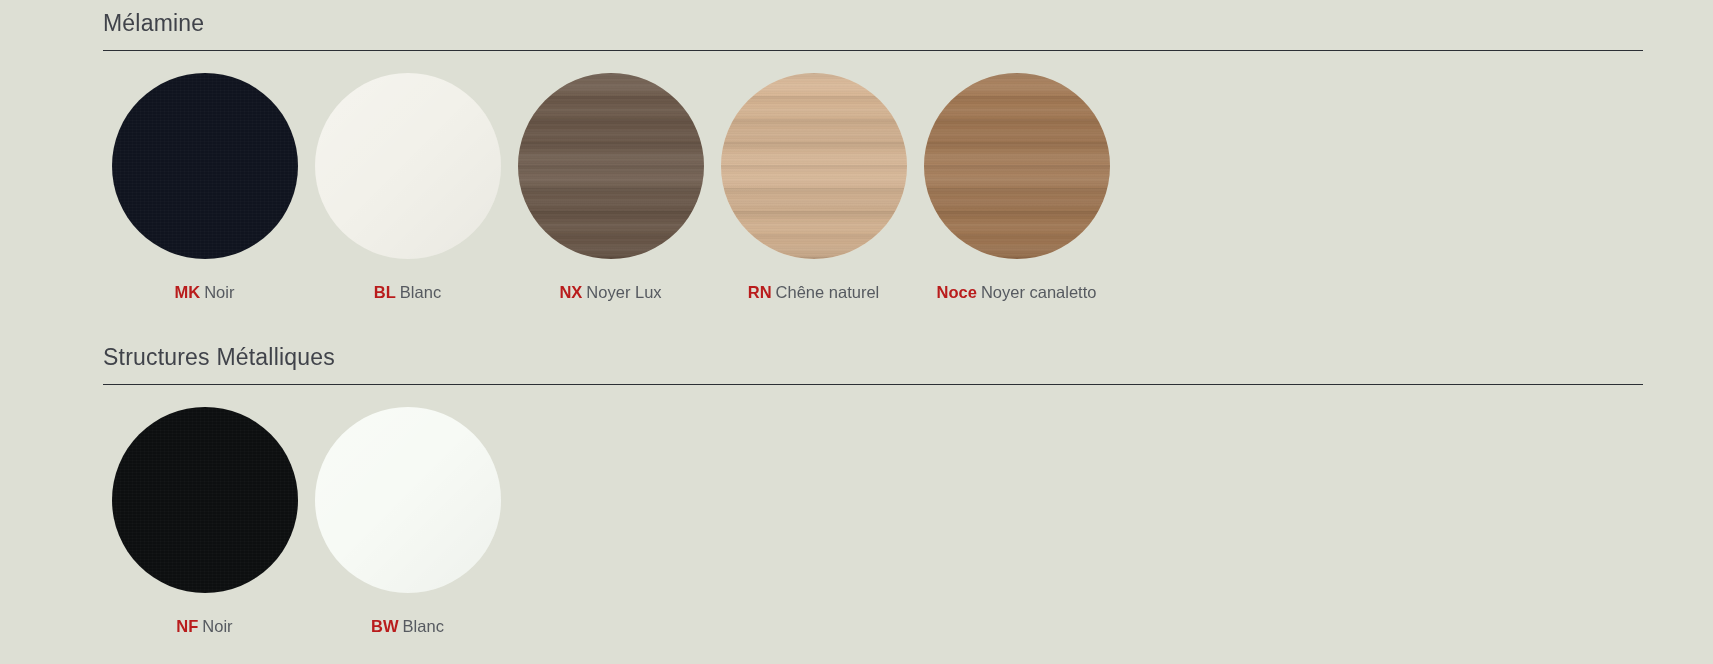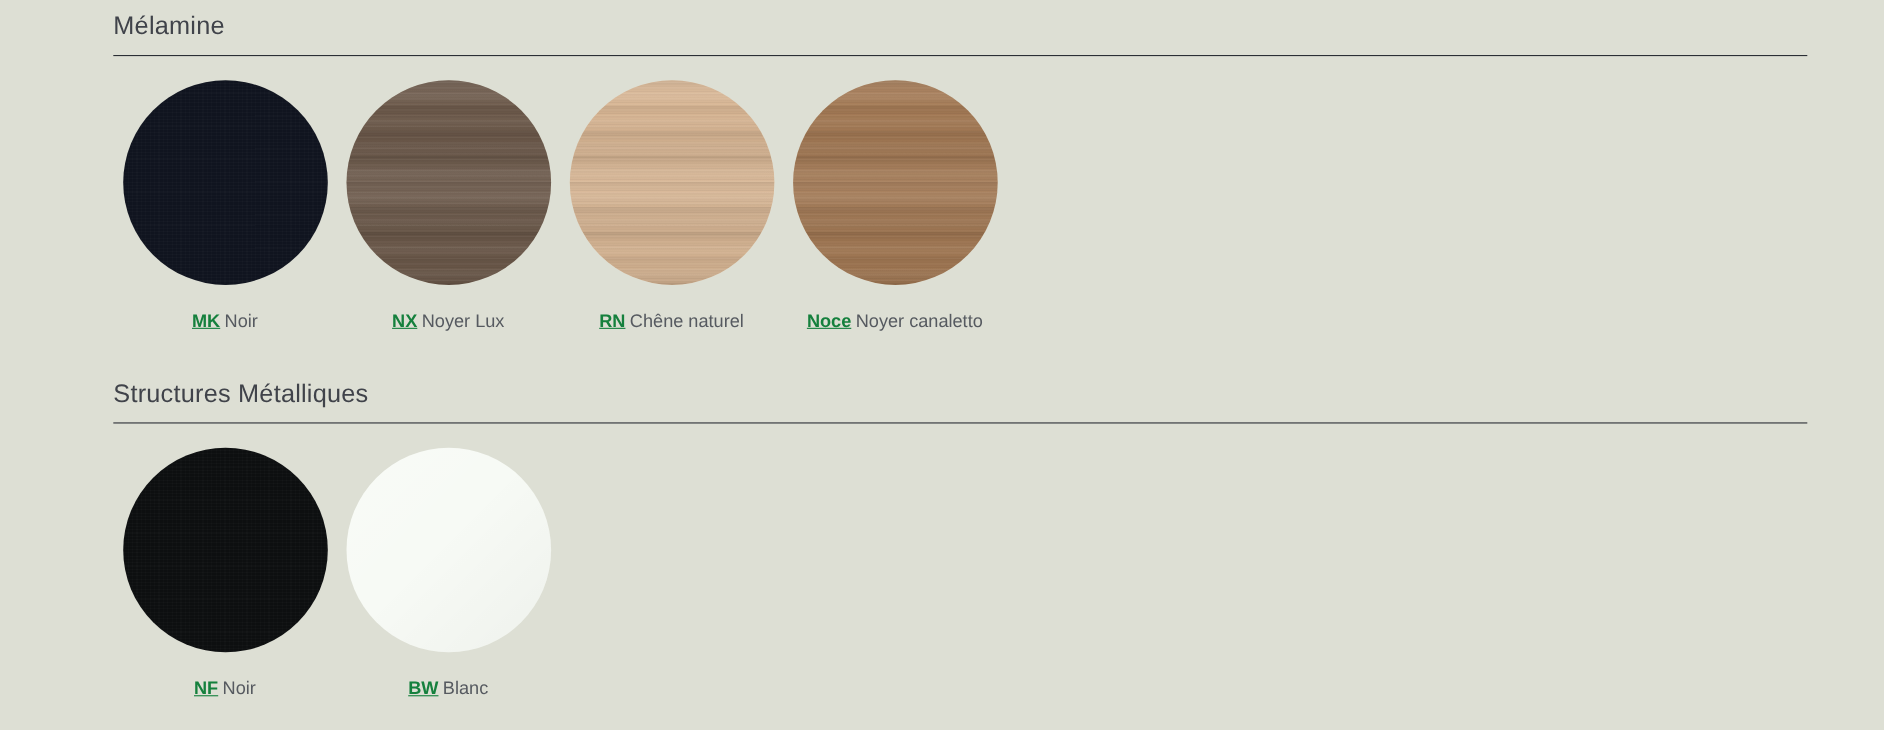--- a/index.html
+++ b/index.html
@@ -77,23 +77,22 @@
   .swatch-label {
     margin-top: 23px;
     font-size: 16.5px;
     line-height: 20px;
     color: #4a4d53;
     white-space: nowrap;
     text-align: center;
   }
   .swatch-code {
     font-weight: 700;
-    color: #15803d;
+    color: #b91c1c;
     margin-right: 4px;
-    text-decoration: underline;
   }
   .swatch-name {
     font-weight: 400;
     color: #565a60;
   }
 
   
   
   .tex-wood {
     background-image:
@@ -161,20 +160,26 @@
         <h2 class="section-title">Mélamine</h2>
         <div class="section-rule" style="background: rgb(43, 47, 53);"></div>
         <div class="swatch-row">
           <div class="swatch-cell">
             <div class="swatch-disc" style="background-color: rgb(16, 20, 31);">
               <div class="grain tex-noise"></div>
             </div>
             <div class="swatch-label"><span class="swatch-code">MK</span><span class="swatch-name">Noir</span></div>
           </div>
           <div class="swatch-cell">
+            <div class="swatch-disc" style="background-color: rgb(242, 241, 234);">
+              <div class="grain tex-sheen"></div>
+            </div>
+            <div class="swatch-label"><span class="swatch-code">BL</span><span class="swatch-name">Blanc</span></div>
+          </div>
+          <div class="swatch-cell">
             <div class="swatch-disc" style="background-color: rgb(109, 90, 75);">
               <div class="grain tex-plank"></div>
               <div class="grain tex-wood"></div>
             </div>
             <div class="swatch-label"><span class="swatch-code">NX</span><span class="swatch-name">Noyer Lux</span></div>
           </div>
           <div class="swatch-cell">
             <div class="swatch-disc" style="background-color: rgb(216, 182, 148);">
               <div class="grain tex-plank"></div>
               <div class="grain tex-wood"></div>

